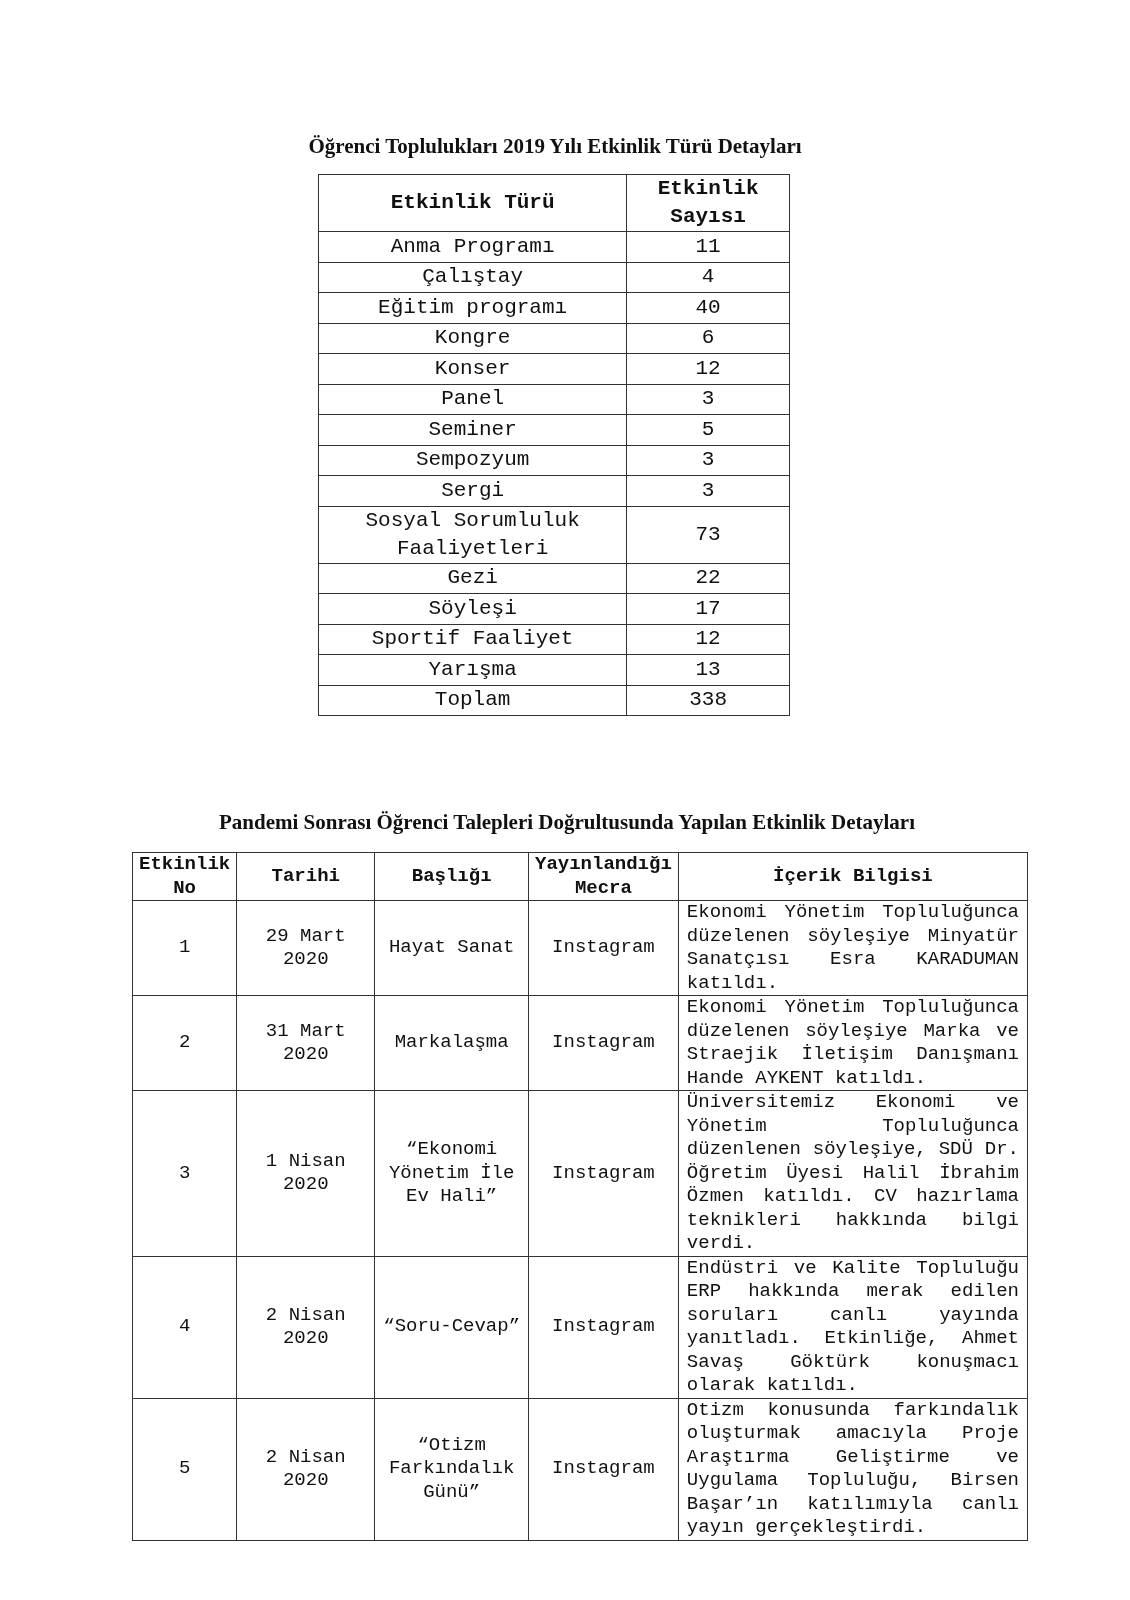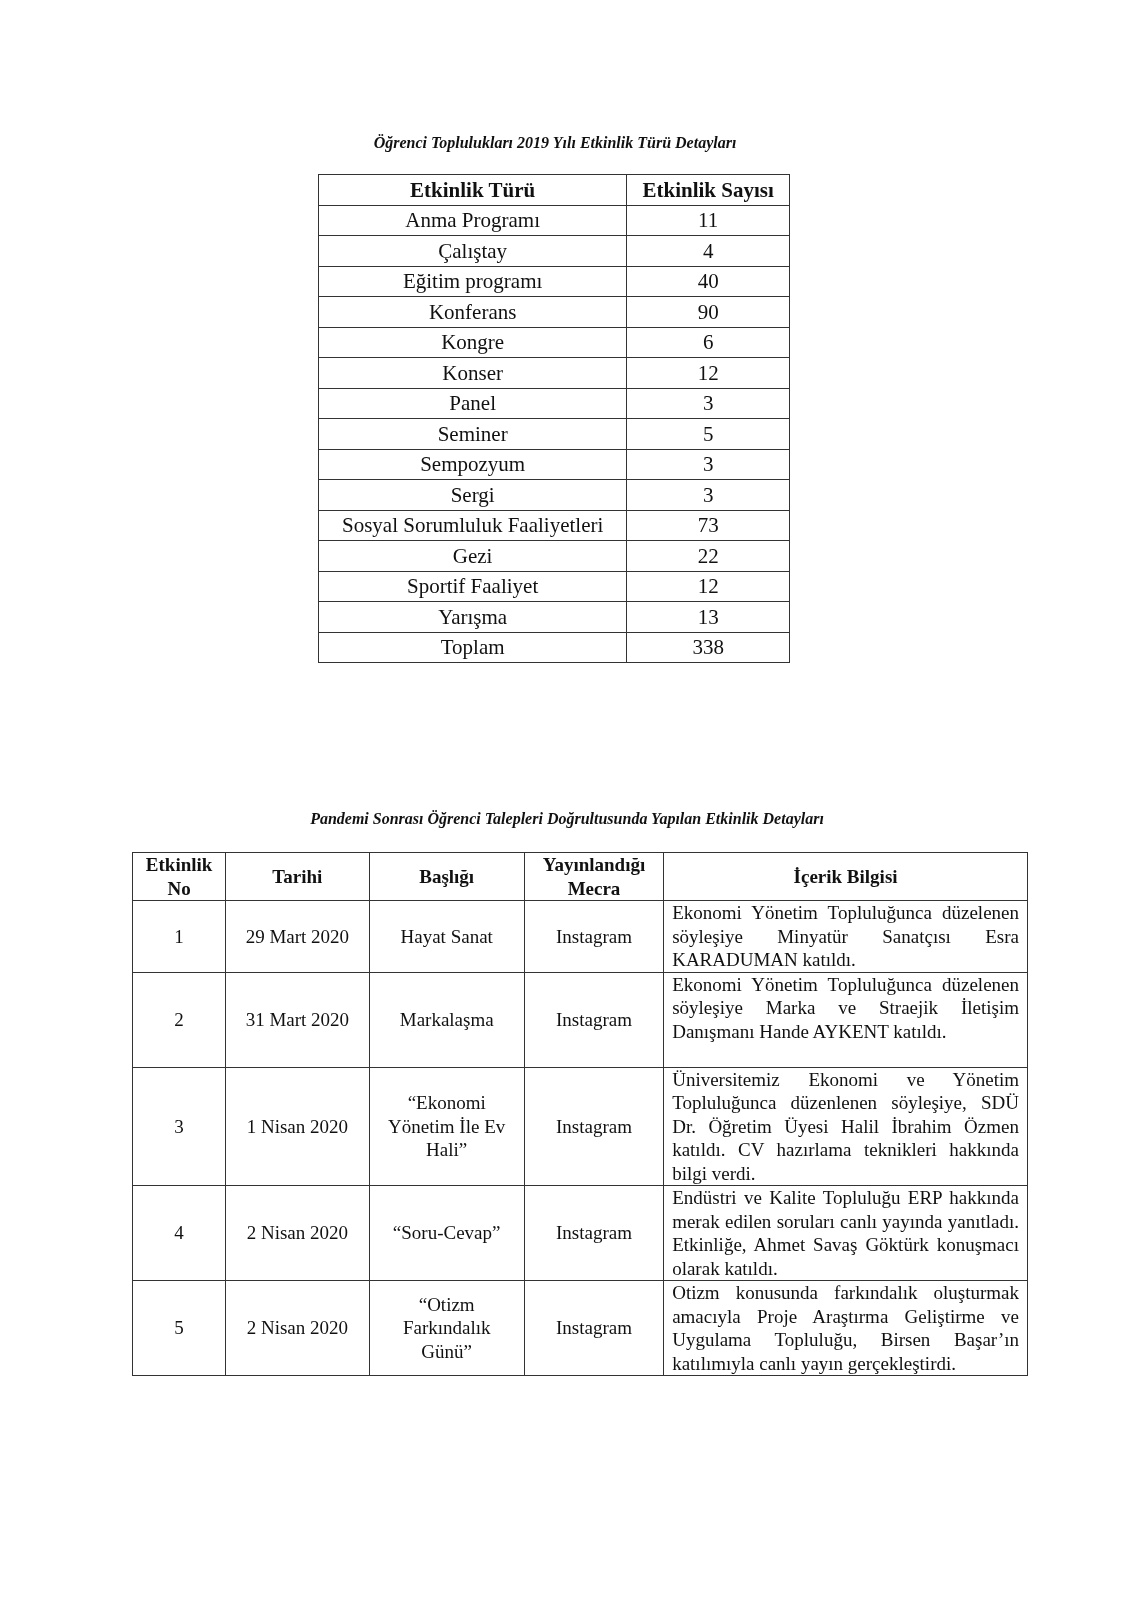--- a/index.html
+++ b/index.html
@@ -14,28 +14,27 @@
       font-family: "Liberation Serif", "DejaVu Serif", serif;
       color: #111111;
       overflow: hidden;
     }
     .title {
       position: absolute;
       left: 0;
       width: 1130px;
       text-align: center;
       font-weight: bold;
-      font-size: 16px;
+      font-size: 21px;
       letter-spacing: 0px;
-      font-style: italic;
     }
     #title1 { top: 134px; left: 0; width: 1110px; }
     #title2 { top: 810px; left: 12px; width: 1110px; }
 
-    table { border-collapse: collapse; position: absolute; }
+    table { border-collapse: collapse; position: absolute; font-family: Liberation Mono, monospace; }
 
     #table1 {
       left: 318px;
       top: 174px;
       width: 472px;
       font-size: 21px;
     }
     #table1 td, #table1 th {
       border: 1.5px solid #333;
       text-align: center;
@@ -99,24 +98,20 @@
       </tr>
     <tr>
         <td>Çalıştay</td>
         <td>4</td>
       </tr>
     <tr>
         <td>Eğitim programı</td>
         <td>40</td>
       </tr>
     <tr>
-        <td>Konferans</td>
-        <td>90</td>
-      </tr>
-    <tr>
         <td>Kongre</td>
         <td>6</td>
       </tr>
     <tr>
         <td>Konser</td>
         <td>12</td>
       </tr>
     <tr>
         <td>Panel</td>
         <td>3</td>
@@ -133,20 +128,24 @@
         <td>Sergi</td>
         <td>3</td>
       </tr>
     <tr>
         <td>Sosyal Sorumluluk Faaliyetleri</td>
         <td>73</td>
       </tr>
     <tr>
         <td>Gezi</td>
         <td>22</td>
+      </tr>
+    <tr>
+        <td>Söyleşi</td>
+        <td>17</td>
       </tr>
     <tr>
         <td>Sportif Faaliyet</td>
         <td>12</td>
       </tr>
     <tr>
         <td>Yarışma</td>
         <td>13</td>
       </tr>
     <tr>

